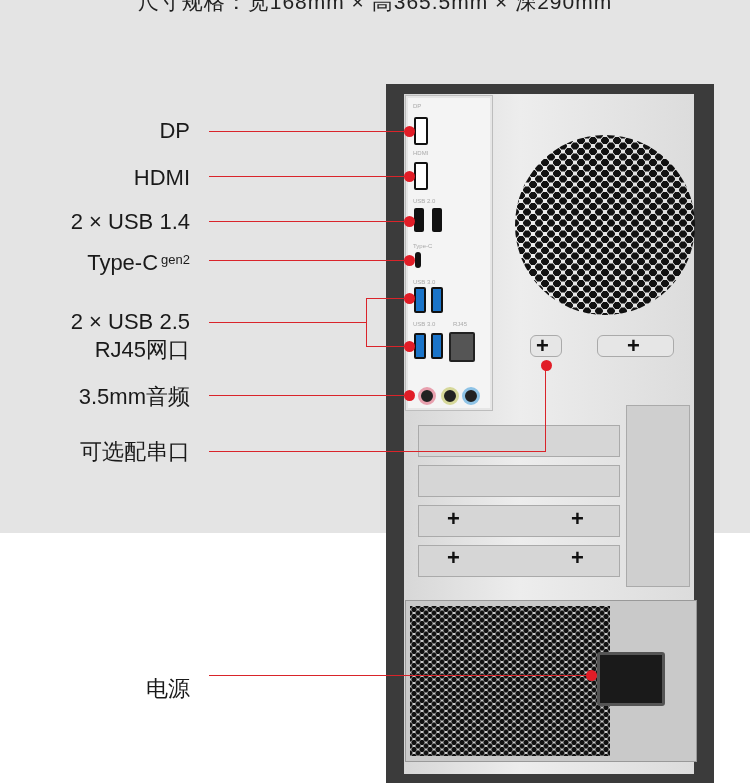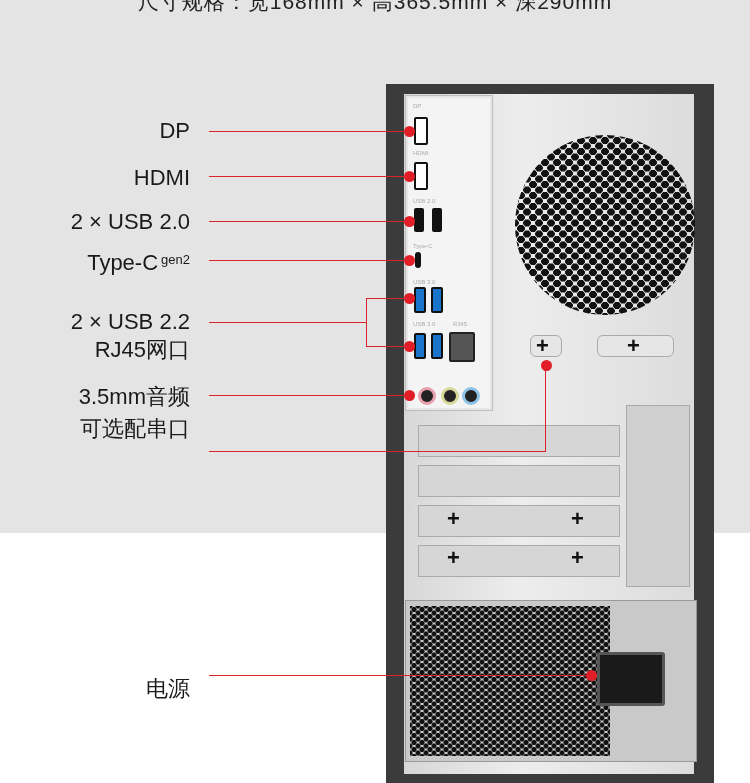--- a/index.html
+++ b/index.html
@@ -77,26 +77,26 @@
 <span class="cross" style="left:447px;top:547px;">+</span>
 <span class="cross" style="left:571px;top:547px;">+</span>
 <div class="blank" style="left:626px;top:405px;width:62px;height:180px;background:#cfcfcf;"></div>
 
 <div class="psu"></div>
 <div class="psu-grille"></div>
 <div class="ac-socket"></div>
 
 <div class="label" style="top:118px;">DP</div>
 <div class="label" style="top:165px;">HDMI</div>
-<div class="label" style="top:209px;">2 × USB 2.0</div>
+<div class="label" style="top:209px;">2 × USB 1.4</div>
 <div class="label" style="top:250px;"><span>Type-C</span><sup>gen2</sup></div>
-<div class="label" style="top:309px;">2 × USB 2.2</div>
+<div class="label" style="top:309px;">2 × USB 2.5</div>
 <div class="label" style="top:337px;">RJ45网口</div>
 <div class="label" style="top:384px;">3.5mm音频</div>
-<div class="label" style="top:416px;">可选配串口</div>
+<div class="label" style="top:439px;">可选配串口</div>
 <div class="label" style="top:676px;">电源</div>
 
 <div class="leader" style="left:209px;top:131px;width:200px;height:1px;"></div>
 <div class="dot" style="left:409px;top:131px;"></div>
 <div class="leader" style="left:209px;top:176px;width:200px;height:1px;"></div>
 <div class="dot" style="left:409px;top:176px;"></div>
 <div class="leader" style="left:209px;top:221px;width:200px;height:1px;"></div>
 <div class="dot" style="left:409px;top:221px;"></div>
 <div class="leader" style="left:209px;top:260px;width:200px;height:1px;"></div>
 <div class="dot" style="left:409px;top:260px;"></div>

